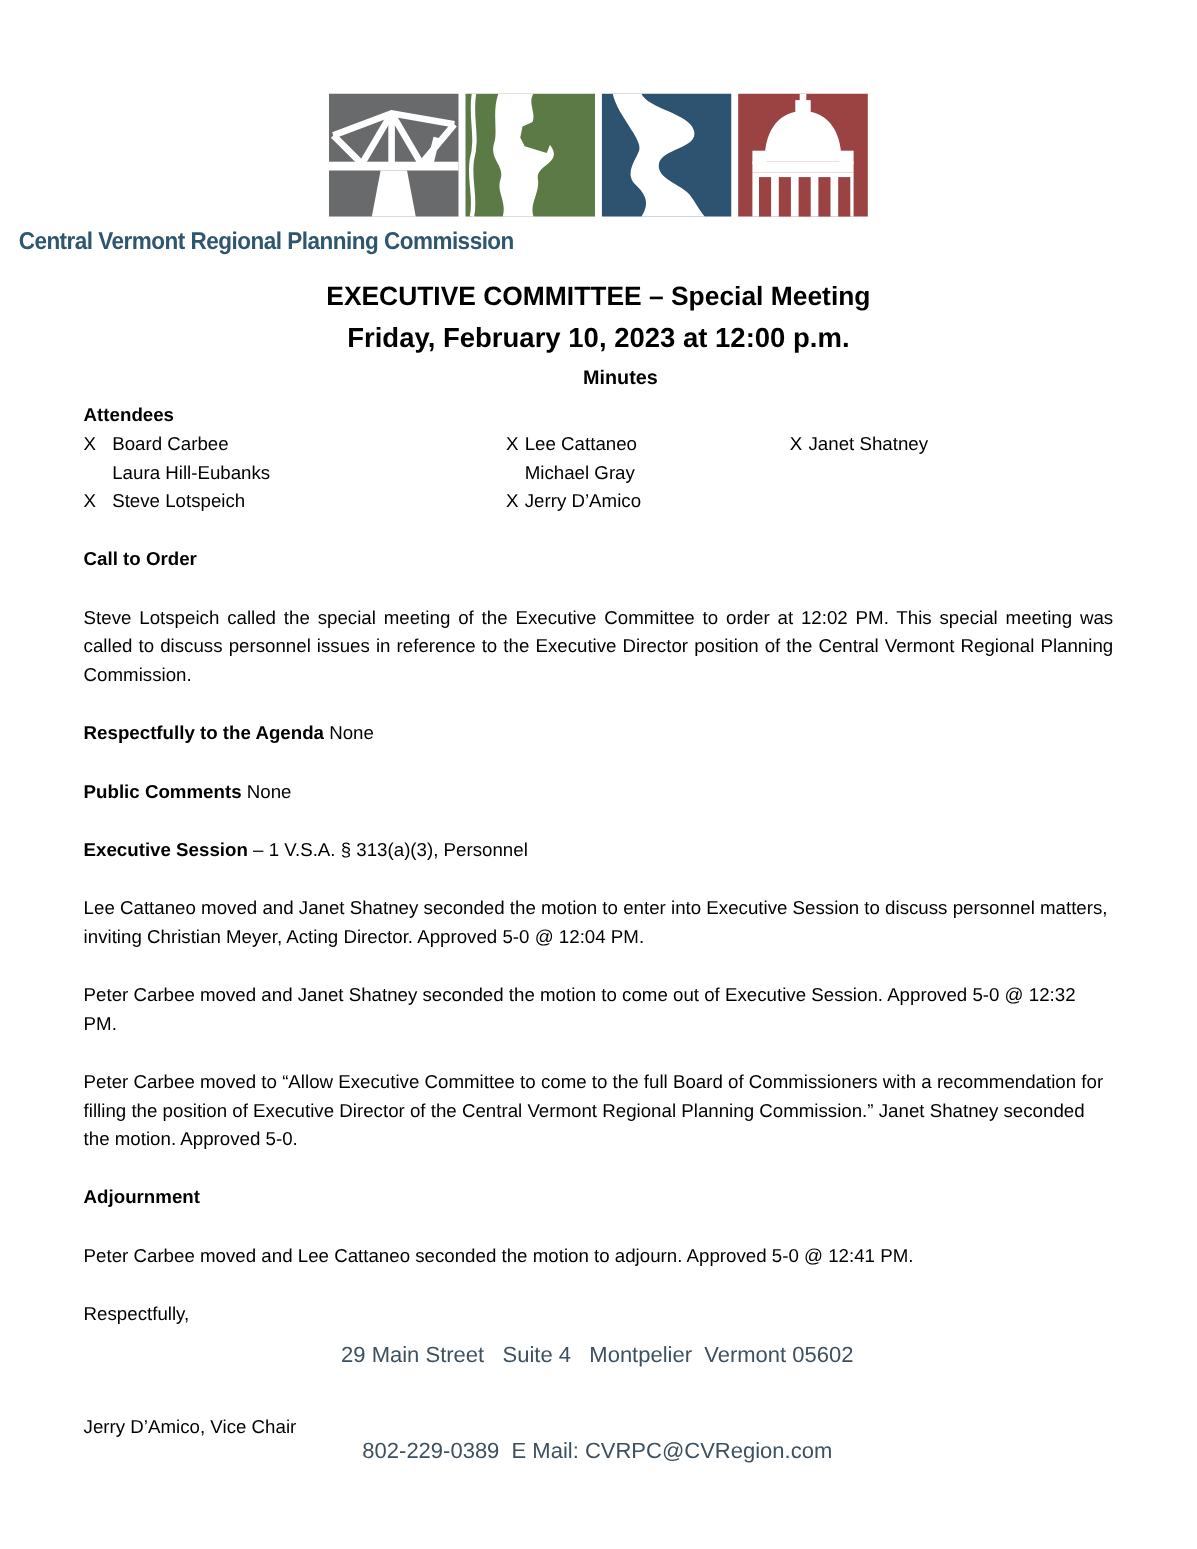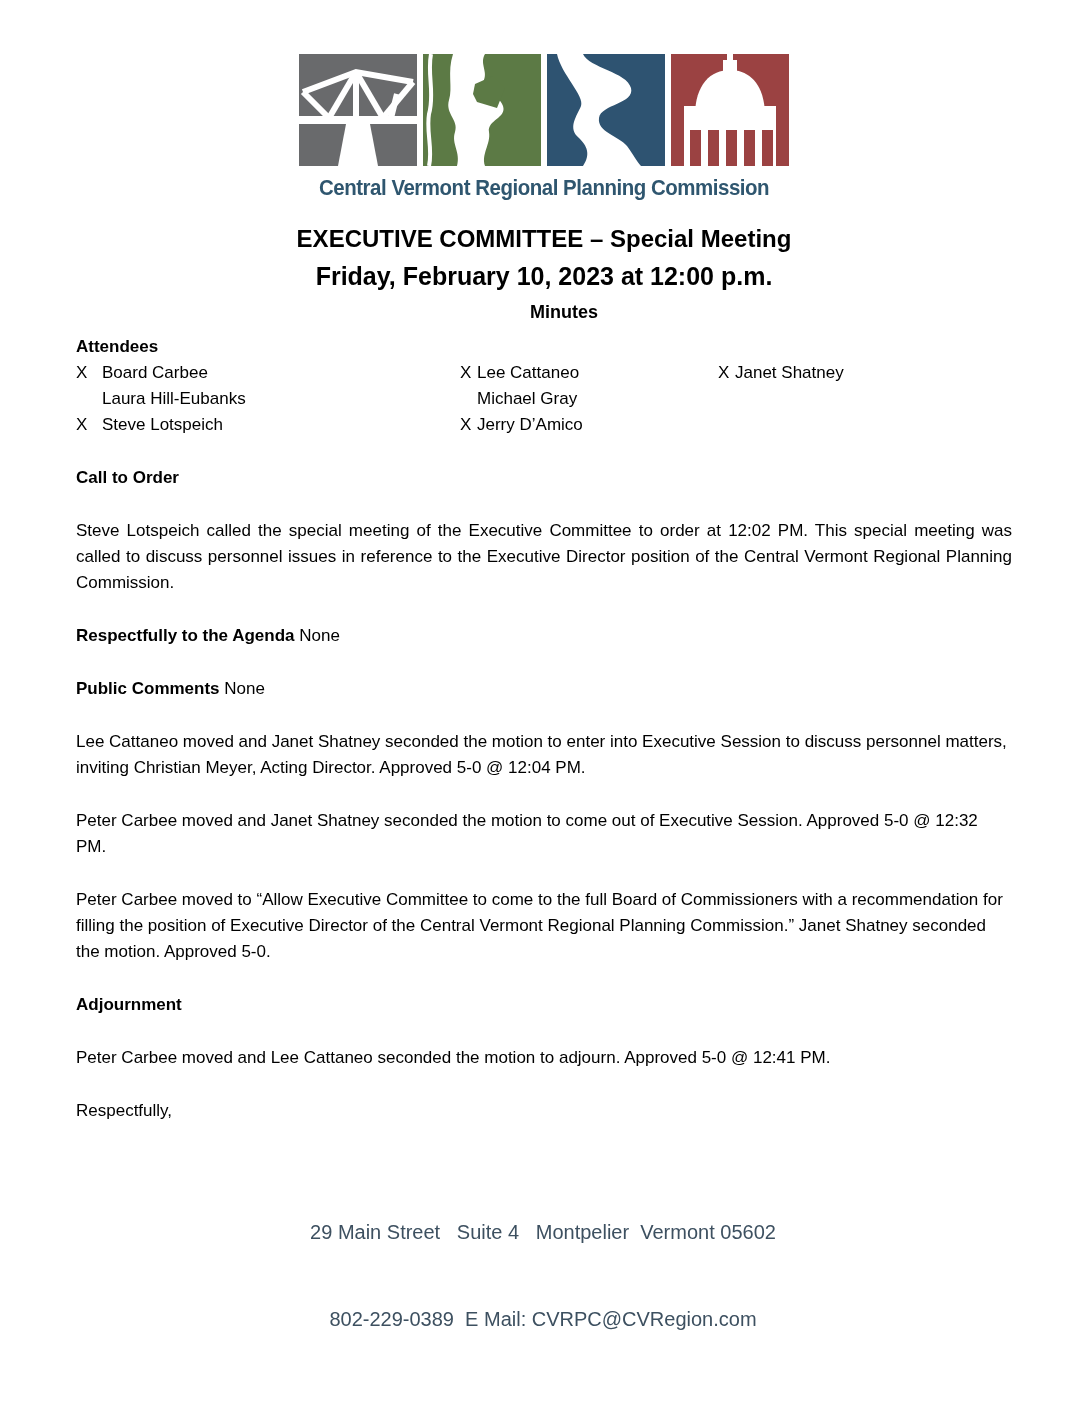--- a/index.html
+++ b/index.html
@@ -7,21 +7,21 @@
   body {
     width:1088px; height:1408px;
     font-family:"Liberation Sans","DejaVu Sans",sans-serif;
     color:#000;
     position:relative;
     overflow:hidden;
   }
   .page { position:relative; width:1088px; height:1408px; }
 
   
-  .logo-block { padding-top:54px; text-align:center; }
+  .logo-block { padding-top:85px; }
   .logo-panels { display:flex; justify-content:center; gap:6px; }
   .logo-panels svg { display:block; }
   .logo-wordmark {
     display:inline-block;
     margin-top:9px;
     font-size:22px; font-weight:700;
     letter-spacing:-0.5px;
     transform:scaleX(0.93);
     color:var(--wordmark-teal,#2f566f);
     white-space:nowrap;
@@ -162,29 +162,31 @@
       </div>
     </div>
 
     <div class="h">Call to Order</div>
     <div class="para justify">Steve Lotspeich called the special meeting of the Executive Committee to order at 12:02 PM.  This special meeting was called to discuss personnel issues in reference to the Executive Director position of the Central Vermont Regional Planning Commission.</div>
 
     <div class="inline-line"><span class="lbl">Respectfully to the Agenda</span><span style="white-space:pre-wrap"> None</span></div>
 
     <div class="inline-line"><span class="lbl">Public Comments</span><span style="white-space:pre-wrap"> None</span></div>
 
+    <div class="inline-line"><span class="lbl">Executive Session</span><span style="white-space:pre-wrap"> – 1 V.S.A. § 313(a)(3), Personnel</span></div>
 
     <div class="para">Lee Cattaneo moved and Janet Shatney seconded the motion to enter into Executive Session to discuss personnel matters, inviting Christian Meyer, Acting Director.  Approved 5-0 @ 12:04 PM.</div>
     <div class="para">Peter Carbee moved and Janet Shatney seconded the motion to come out of Executive Session.   Approved 5-0 @ 12:32 PM.</div>
     <div class="para">Peter Carbee moved to “Allow Executive Committee to come to the full Board of Commissioners with a recommendation for filling the position of Executive Director of the Central Vermont Regional Planning Commission.”  Janet Shatney seconded the motion.  Approved 5-0.</div>
 
     <div class="h">Adjournment</div>
     <div class="para">Peter Carbee moved and Lee Cattaneo seconded the motion to adjourn.  Approved 5-0 @ 12:41 PM.</div>
 
     <div class="para">Respectfully,</div>
+    <div class="signature">Jerry D’Amico, Vice Chair</div>
   </div>
 
   <div class="footer">
     <div>29 Main Street   Suite 4   Montpelier  Vermont 05602</div>
     <div>802-229-0389  E Mail: CVRPC@CVRegion.com</div>
   </div>
 
 </div>
 
 </body></html>

